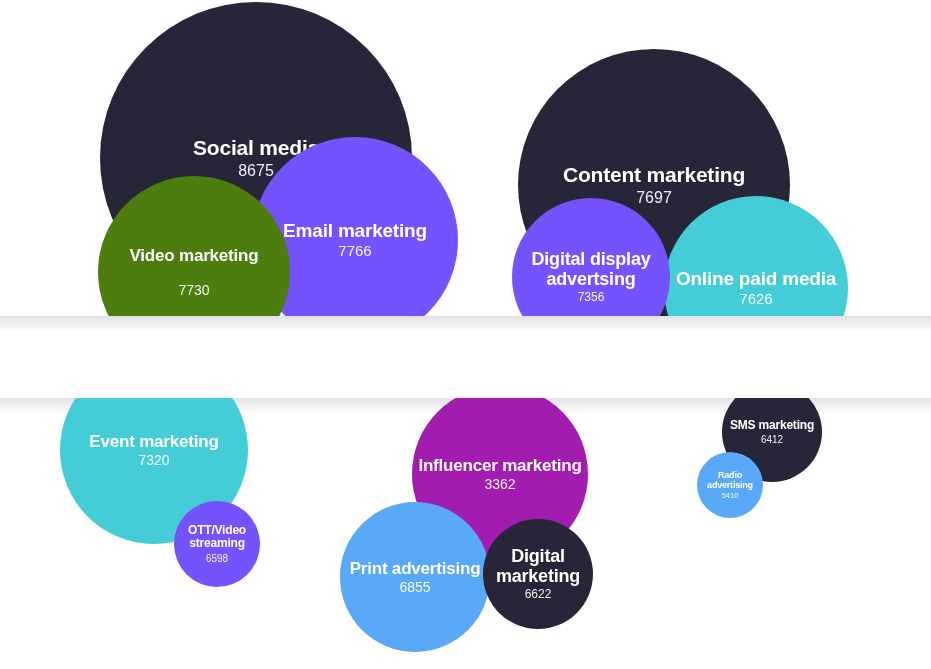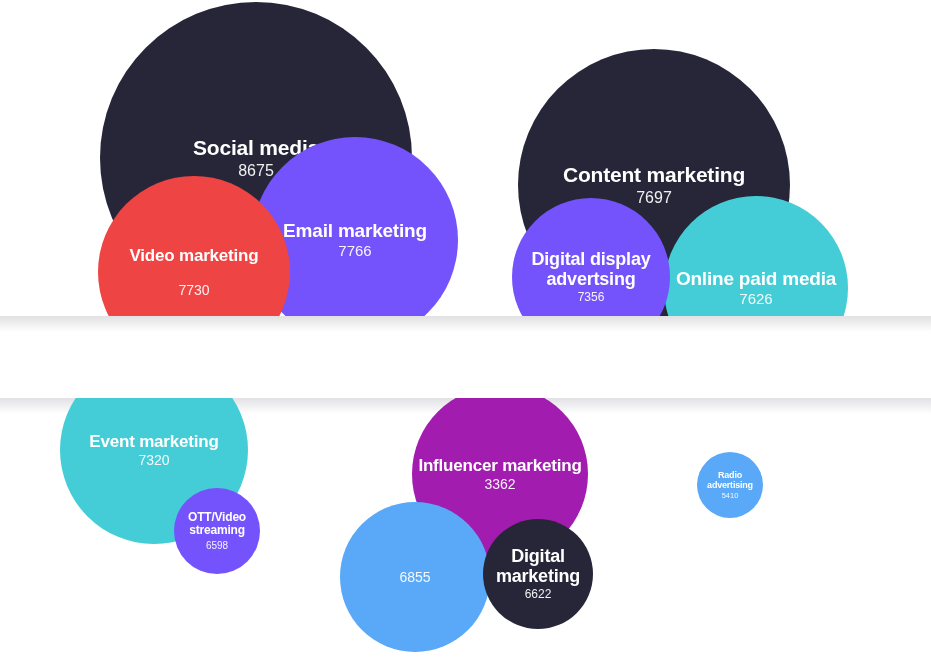--- a/index.html
+++ b/index.html
@@ -45,21 +45,21 @@
 
   <div class="band" id="band-top">
       <div class="bubble sz-xl" style="left: 100px; top: 2px; width: 312px; height: 312px; background: rgb(38, 38, 56); z-index: 3;">
         <span class="b-label">Social media</span>
         <span class="b-value">8675</span>
       </div>
       <div class="bubble sz-lg" style="left: 252px; top: 137px; width: 206px; height: 206px; background: rgb(116, 83, 252); z-index: 4; text-align: right;">
         <span class="b-label">Email marketing</span>
         <span class="b-value">7766</span>
       </div>
-      <div class="bubble sz-md" style="left: 98px; top: 176px; width: 192px; height: 192px; background: #ef4444; z-index: 5; gap: 16px;">
+      <div class="bubble sz-md" style="left: 98px; top: 176px; width: 192px; height: 192px; background: #4d7c0f; z-index: 5; gap: 16px;">
         <span class="b-label">Video marketing</span>
         <span class="b-value">7730</span>
       </div>
       <div class="bubble sz-xl" style="left: 518px; top: 49px; width: 272px; height: 272px; background: rgb(38, 38, 56); z-index: 3;">
         <span class="b-label">Content marketing</span>
         <span class="b-value">7697</span>
       </div>
       <div class="bubble sz-lg" style="left: 664px; top: 196px; width: 184px; height: 184px; background: rgb(68, 205, 214); z-index: 4;">
         <span class="b-label">Online paid media</span>
         <span class="b-value">7626</span>
@@ -72,29 +72,34 @@
   <div class="band" id="band-bottom">
       <div class="bubble sz-md" style="left: 60px; top: -42px; width: 188px; height: 188px; background: rgb(68, 205, 214); z-index: 3;">
         <span class="b-label">Event marketing</span>
         <span class="b-value">7320</span>
       </div>
       <div class="bubble sz-md" style="left: 412px; top: -12px; width: 176px; height: 176px; background: #a21caf; z-index: 3;">
         <span class="b-label">Influencer marketing</span>
         <span class="b-value">3362</span>
       </div>
       <div class="bubble sz-md" style="left: 340px; top: 104px; width: 150px; height: 150px; background: rgb(90, 168, 248); z-index: 4;">
+        <span class="b-label">Print advertising</span>
         <span class="b-value">6855</span>
       </div>
       <div class="bubble sz-sm" style="left: 483px; top: 121px; width: 110px; height: 110px; background: rgb(38, 38, 56); z-index: 5;">
         <span class="b-label">Digital marketing</span>
         <span class="b-value">6622</span>
       </div>
-      <div class="bubble sz-xs" style="left: 174px; top: 90px; width: 86px; height: 86px; background: rgb(116, 83, 252); z-index: 4;">
+      <div class="bubble sz-xs" style="left: 174px; top: 103px; width: 86px; height: 86px; background: rgb(116, 83, 252); z-index: 4;">
         <span class="b-label">OTT/Video streaming</span>
         <span class="b-value">6598</span>
+      </div>
+      <div class="bubble sz-xs" style="left: 722px; top: -16px; width: 100px; height: 100px; background: rgb(38, 38, 56); z-index: 3;">
+        <span class="b-label">SMS marketing</span>
+        <span class="b-value">6412</span>
       </div>
       <div class="bubble sz-xxs" style="left: 697px; top: 54px; width: 66px; height: 66px; background: rgb(90, 168, 248); z-index: 4;">
         <span class="b-label">Radio advertising</span>
         <span class="b-value">5410</span>
       </div>
     </div>
 
   <div class="shelf-shadow" id="shadow-top"></div>
   <div class="shelf-shadow" id="shadow-bottom"></div>
 

